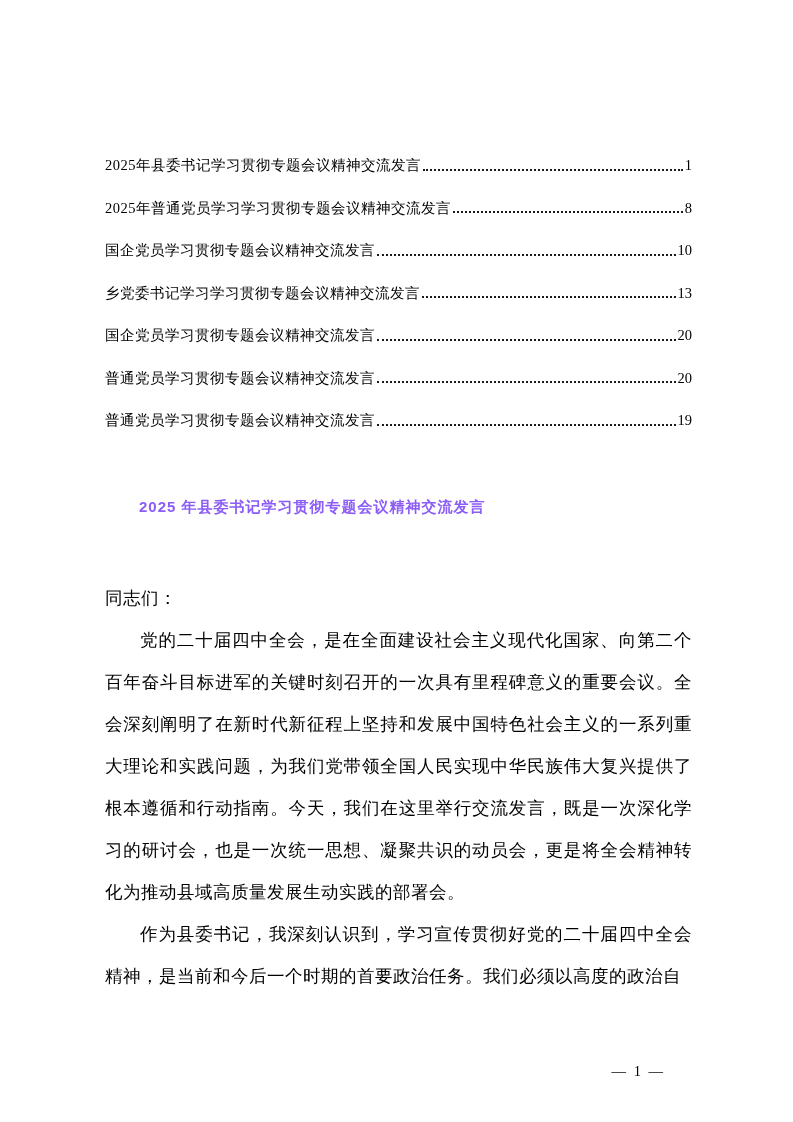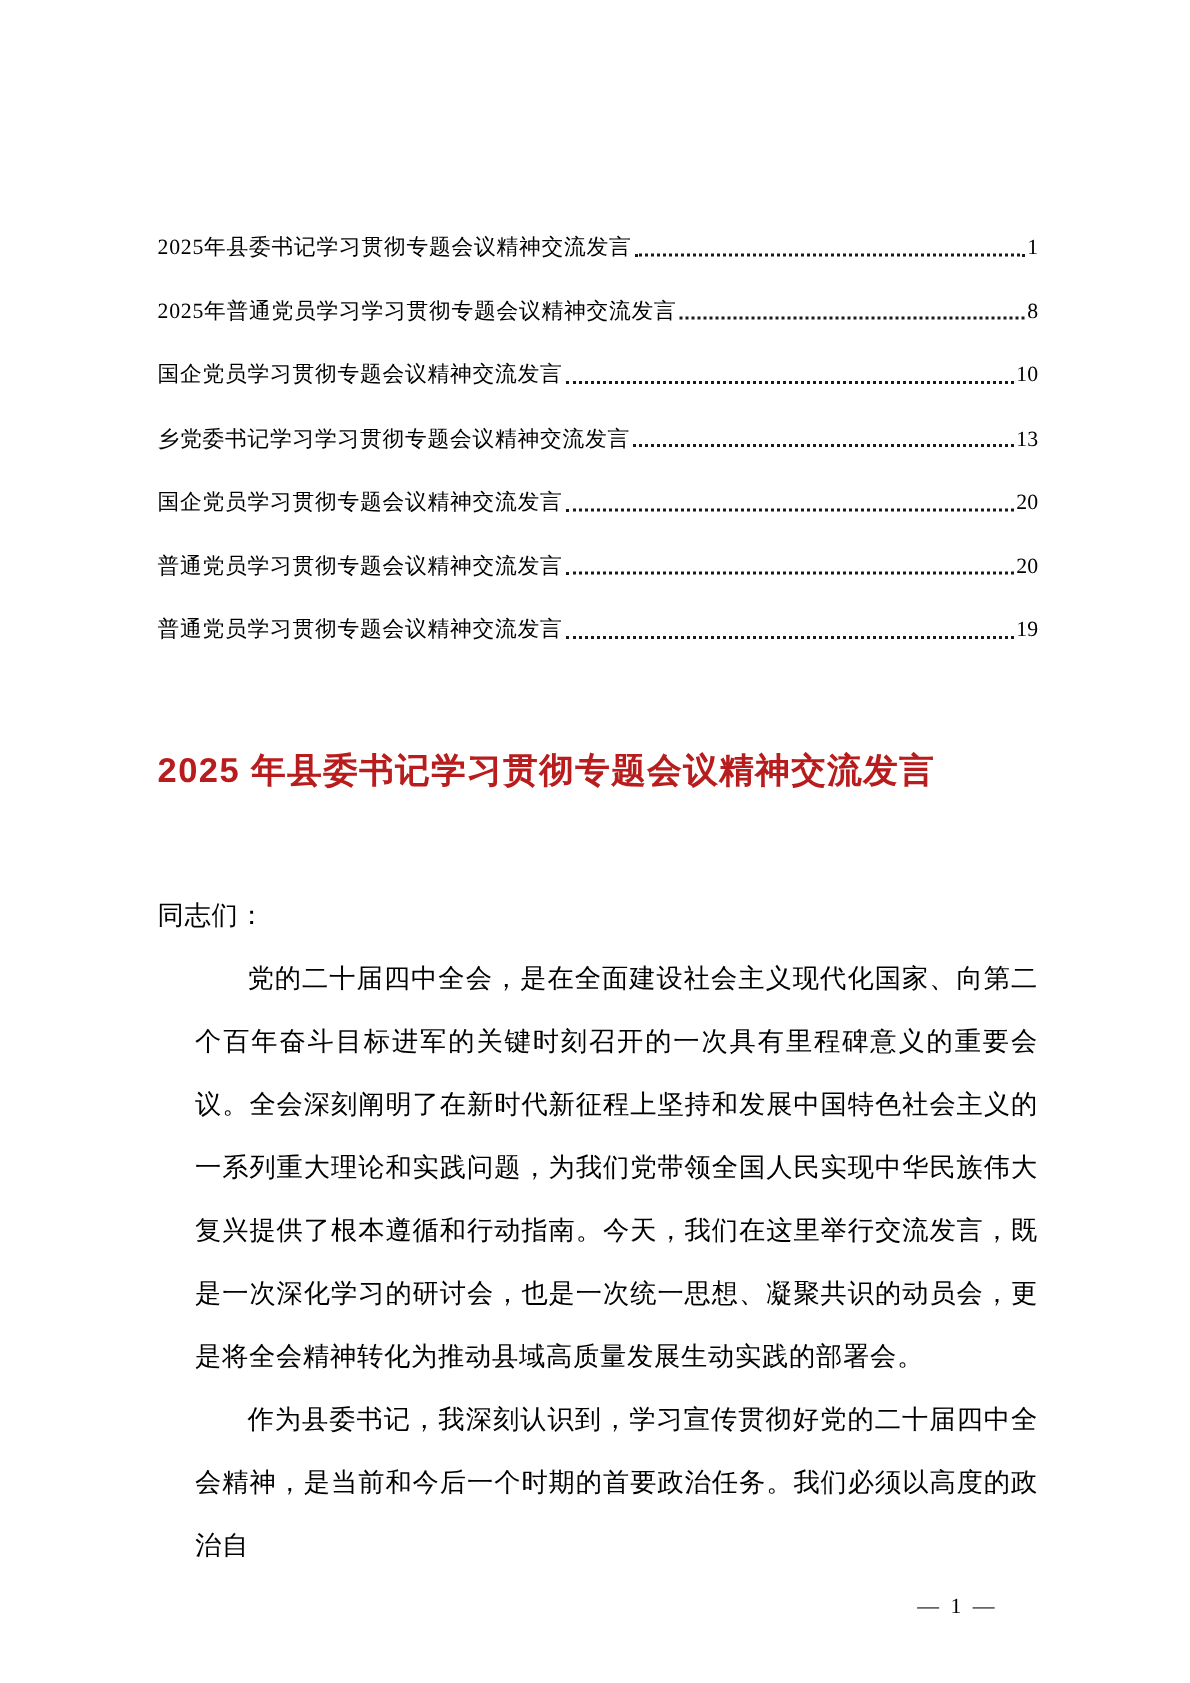--- a/index.html
+++ b/index.html
@@ -30,35 +30,36 @@
     flex: 1;
     min-width: 16px;
     border-bottom: 2px dotted #1a1a1a;
     margin: 0 2px;
     transform: translateY(-2px);
   }
   .toc-page { white-space: nowrap; }
   
   .doc-title {
     font-family: "Liberation Sans", "DejaVu Sans", sans-serif;
-    font-size: 23px;
+    font-size: 15px;
     font-weight: 700;
     letter-spacing: 1px;
     margin-top: 70px;
-    color: #b91c1c;
+    color: #8b5cf6;
+    margin-left: 34px;
   }
   
   .doc-body {
     margin-top: 60px;
     font-size: 17.5px;
     line-height: 42px;
     text-align: justify;
     letter-spacing: 0.5px;
   }
-  .para { text-indent: 2em; margin-left: 25px; }
+  .para { text-indent: 2em; }
   
   .page-footer {
     position: absolute;
     bottom: 42px;
     right: 128px;
     font-size: 14.5px;
     letter-spacing: 2px;
   }
 </style>
 </head>

